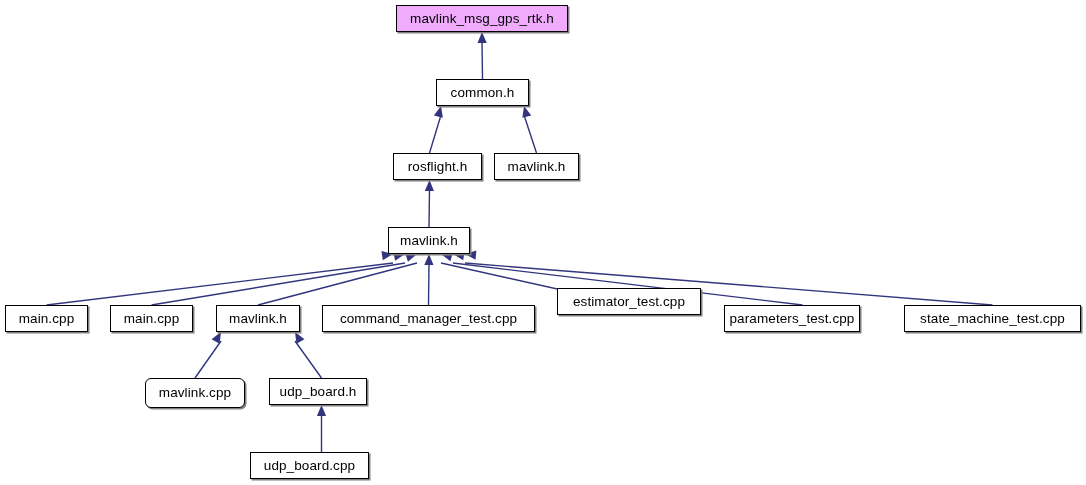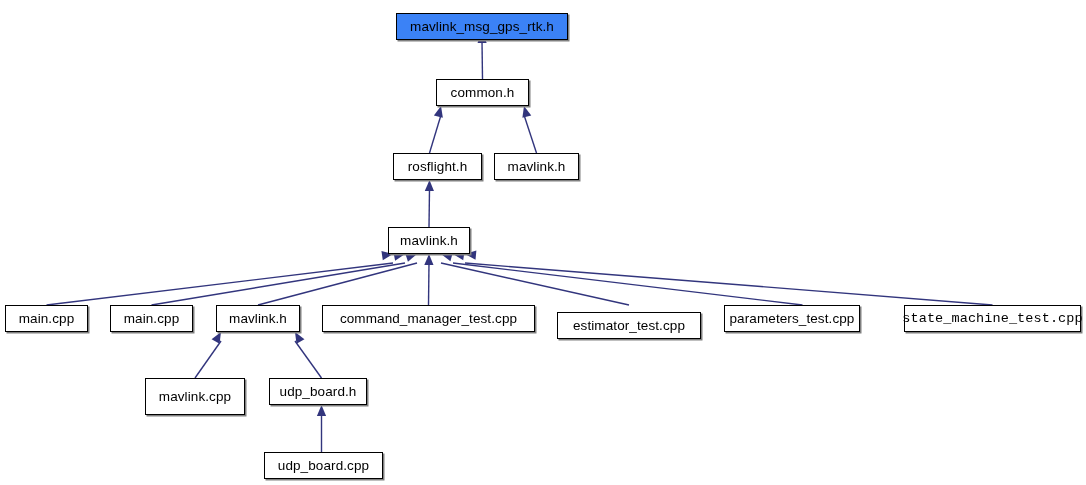--- a/index.html
+++ b/index.html
@@ -33,22 +33,21 @@
     font-size: 13.5px;
     line-height: 1;
     display: flex;
     align-items: center;
     justify-content: center;
     white-space: nowrap;
     box-shadow: 1.5px 1.5px 0 0 #808080;
     letter-spacing: 0.1px;
   }
   .node.root {
-    background: #3b82f6;
-    margin-top: 8px;
+    background: #f0abfc;
   }
   .node-label {
     display: block;
     padding: 0 6px;
     transform: translateY(-0.5px);
   }
 </style>
 </head>
 <body>
 
@@ -104,32 +103,32 @@
       </div>
       <div class="node" style="left: 110px; top: 305px; width: 83px; height: 27px;">
         <span class="node-label">main.cpp</span>
       </div>
       <div class="node" style="left: 216px; top: 305px; width: 84px; height: 27px;">
         <span class="node-label">mavlink.h</span>
       </div>
       <div class="node" style="left: 322px; top: 305px; width: 213px; height: 27px;">
         <span class="node-label">command_manager_test.cpp</span>
       </div>
-      <div class="node" style="left: 557px; top: 312px; width: 144px; height: 27px;">
+      <div class="node" style="left: 557px; top: 288px; width: 144px; height: 27px;">
         <span class="node-label">estimator_test.cpp</span>
       </div>
       <div class="node" style="left: 724px; top: 305px; width: 136px; height: 27px;">
         <span class="node-label">parameters_test.cpp</span>
       </div>
-      <div class="node" style="left: 904px; top: 305px; width: 177px; height: 27px; font-family: Liberation Mono, monospace;">
+      <div class="node" style="left: 904px; top: 305px; width: 177px; height: 27px;">
         <span class="node-label">state_machine_test.cpp</span>
       </div>
-      <div class="node" style="left: 145px; top: 378px; width: 100px; height: 37px;">
+      <div class="node" style="left: 145px; top: 378px; width: 100px; height: 30px; border-radius: 6px;">
         <span class="node-label">mavlink.cpp</span>
       </div>
       <div class="node" style="left: 269px; top: 378px; width: 98px; height: 27px;">
         <span class="node-label">udp_board.h</span>
       </div>
-      <div class="node" style="left: 264px; top: 452px; width: 119px; height: 27px;">
+      <div class="node" style="left: 250px; top: 452px; width: 119px; height: 27px;">
         <span class="node-label">udp_board.cpp</span>
       </div>
     </div>
 </div>
 
 </body></html>

